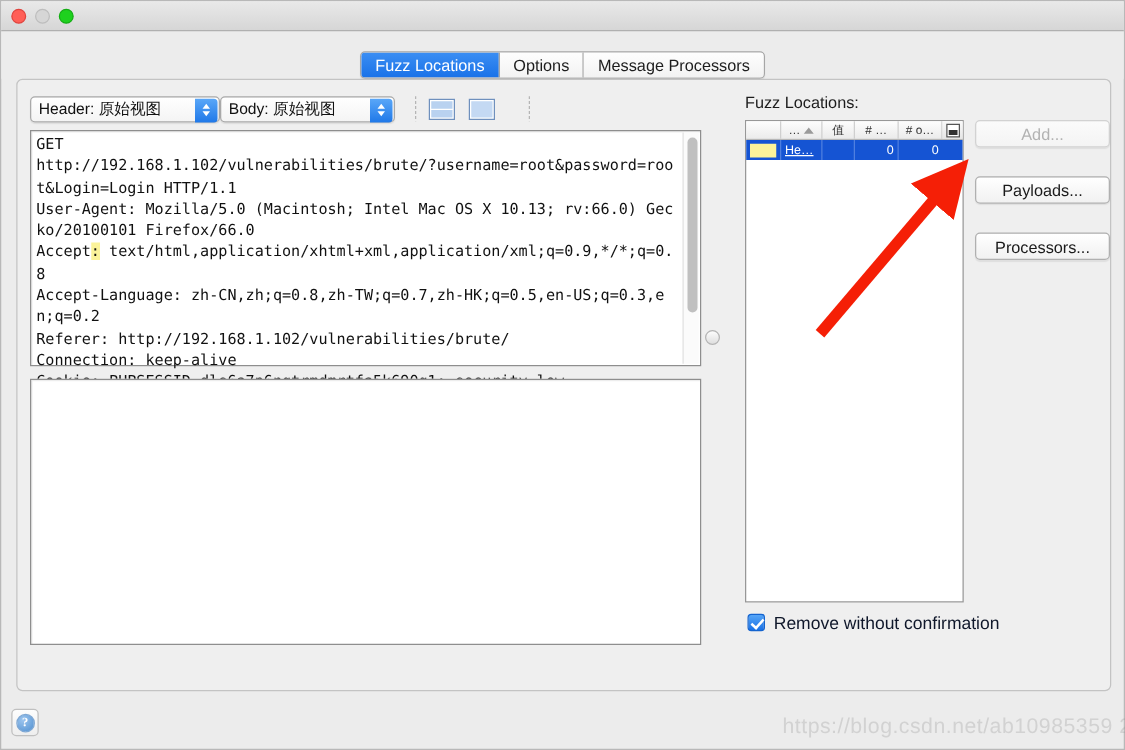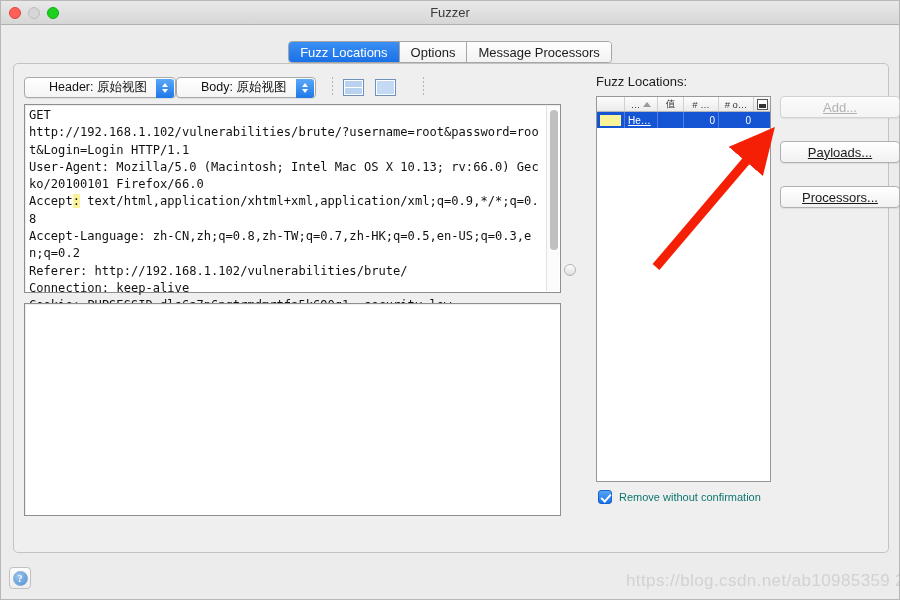--- a/index.html
+++ b/index.html
@@ -80,21 +80,21 @@
     width: 548px; height: 472px;
   }
   .toolbar { display: flex; align-items: center; height: 30px; gap: 0; }
   .combo {
     position: relative;
     height: 21px;
     border: 1px solid #a9a9a9;
     border-radius: 4px;
     background: linear-gradient(to bottom,#ffffff,#f4f4f4);
     display: flex; align-items: center;
-    padding: 0 24px 0 24px;
+    padding: 0 24px 0 6px;
     font-size: 12.5px; color: #111;
     box-shadow: 0 1px 1px rgba(0,0,0,.08);
     white-space: nowrap;
   }
   .combo.header-combo { width: 152px; }
   .combo.body-combo { width: 140px; }
   .combo .stepper {
     position: absolute; right: 1px; top: 1px;
     width: 18px; height: 19px;
     border-radius: 0 3px 3px 0;
@@ -211,29 +211,28 @@
   }
   .td.c0 { width: 28px; justify-content: center; }
   .td.c0 .swatch { width: 21px; height: 11px; background: #fbf39a; }
   .td.c1 { width: 33px; text-decoration: underline; }
   .td.c2 { width: 26px; }
   .td.c3 { width: 35px; justify-content: flex-end; }
   .td.c4 { width: 35px; justify-content: flex-end; border-right: none; }
 
   .btns { position: absolute; left: 186px; top: 24px; width: 112px; }
   .btn {
-    width: 120px; height: 22px;
+    width: 108px; height: 22px;
     border: 1px solid #b0b0b0;
     border-radius: 4px;
     background: linear-gradient(to bottom,#ffffff,#f1f1f1);
     font-size: 13px; color: #1a1a1a;
     display: flex; align-items: center; justify-content: center;
     box-shadow: 0 1px 1px rgba(0,0,0,.07);
     cursor: default;
-    text-decoration: underline;
   }
   .btn.disabled { color: #b2b2b2; background: linear-gradient(to bottom,#fbfbfb,#f4f4f4); border-color: #d2d2d2; }
   .btn.mt1 { margin-top: 7px; }
   .btn.mt2 { margin-top: 23px; }
 
   .cbrow {
     position: absolute; left: 4px; top: 418px;
     display: flex; align-items: center; gap: 7px;
   }
   .cbox {
@@ -241,21 +240,21 @@
     background: linear-gradient(to bottom,#55a5f7,#1b72e6);
     border: 1px solid #1464cf;
     position: relative;
   }
   .cbox::after {
     content: ""; position: absolute; left: 4px; top: 1px;
     width: 4px; height: 8px;
     border: solid #fff; border-width: 0 2px 2px 0;
     transform: rotate(42deg);
   }
-  .cb-label { font-size: 11px; color: #0f766e; }
+  .cb-label { font-size: 14px; color: #0f172a; }
 
   
   .helpbtn {
     position: absolute; left: 8px; top: 566px;
     width: 22px; height: 22px;
     border: 1px solid #c0c0c0; border-radius: 4px;
     background: linear-gradient(to bottom,#fdfdfd,#eeeeee);
     display: flex; align-items: center; justify-content: center;
   }
   .qmark {
@@ -298,21 +297,20 @@
 <body>
 
 <div id="app">
 
   <div class="titlebar">
     <div class="lights">
       <div class="light red"></div>
       <div class="light yellow"></div>
       <div class="light green"></div>
     </div>
-    <div class="title-text">Fuzzer</div>
   </div>
 
   <div class="tabbar">
     <div class="tabs">
       <div class="tab active">Fuzz Locations</div>
       <div class="tab">Options</div>
       <div class="tab">Message Processors</div>
     </div>
   </div>
 

